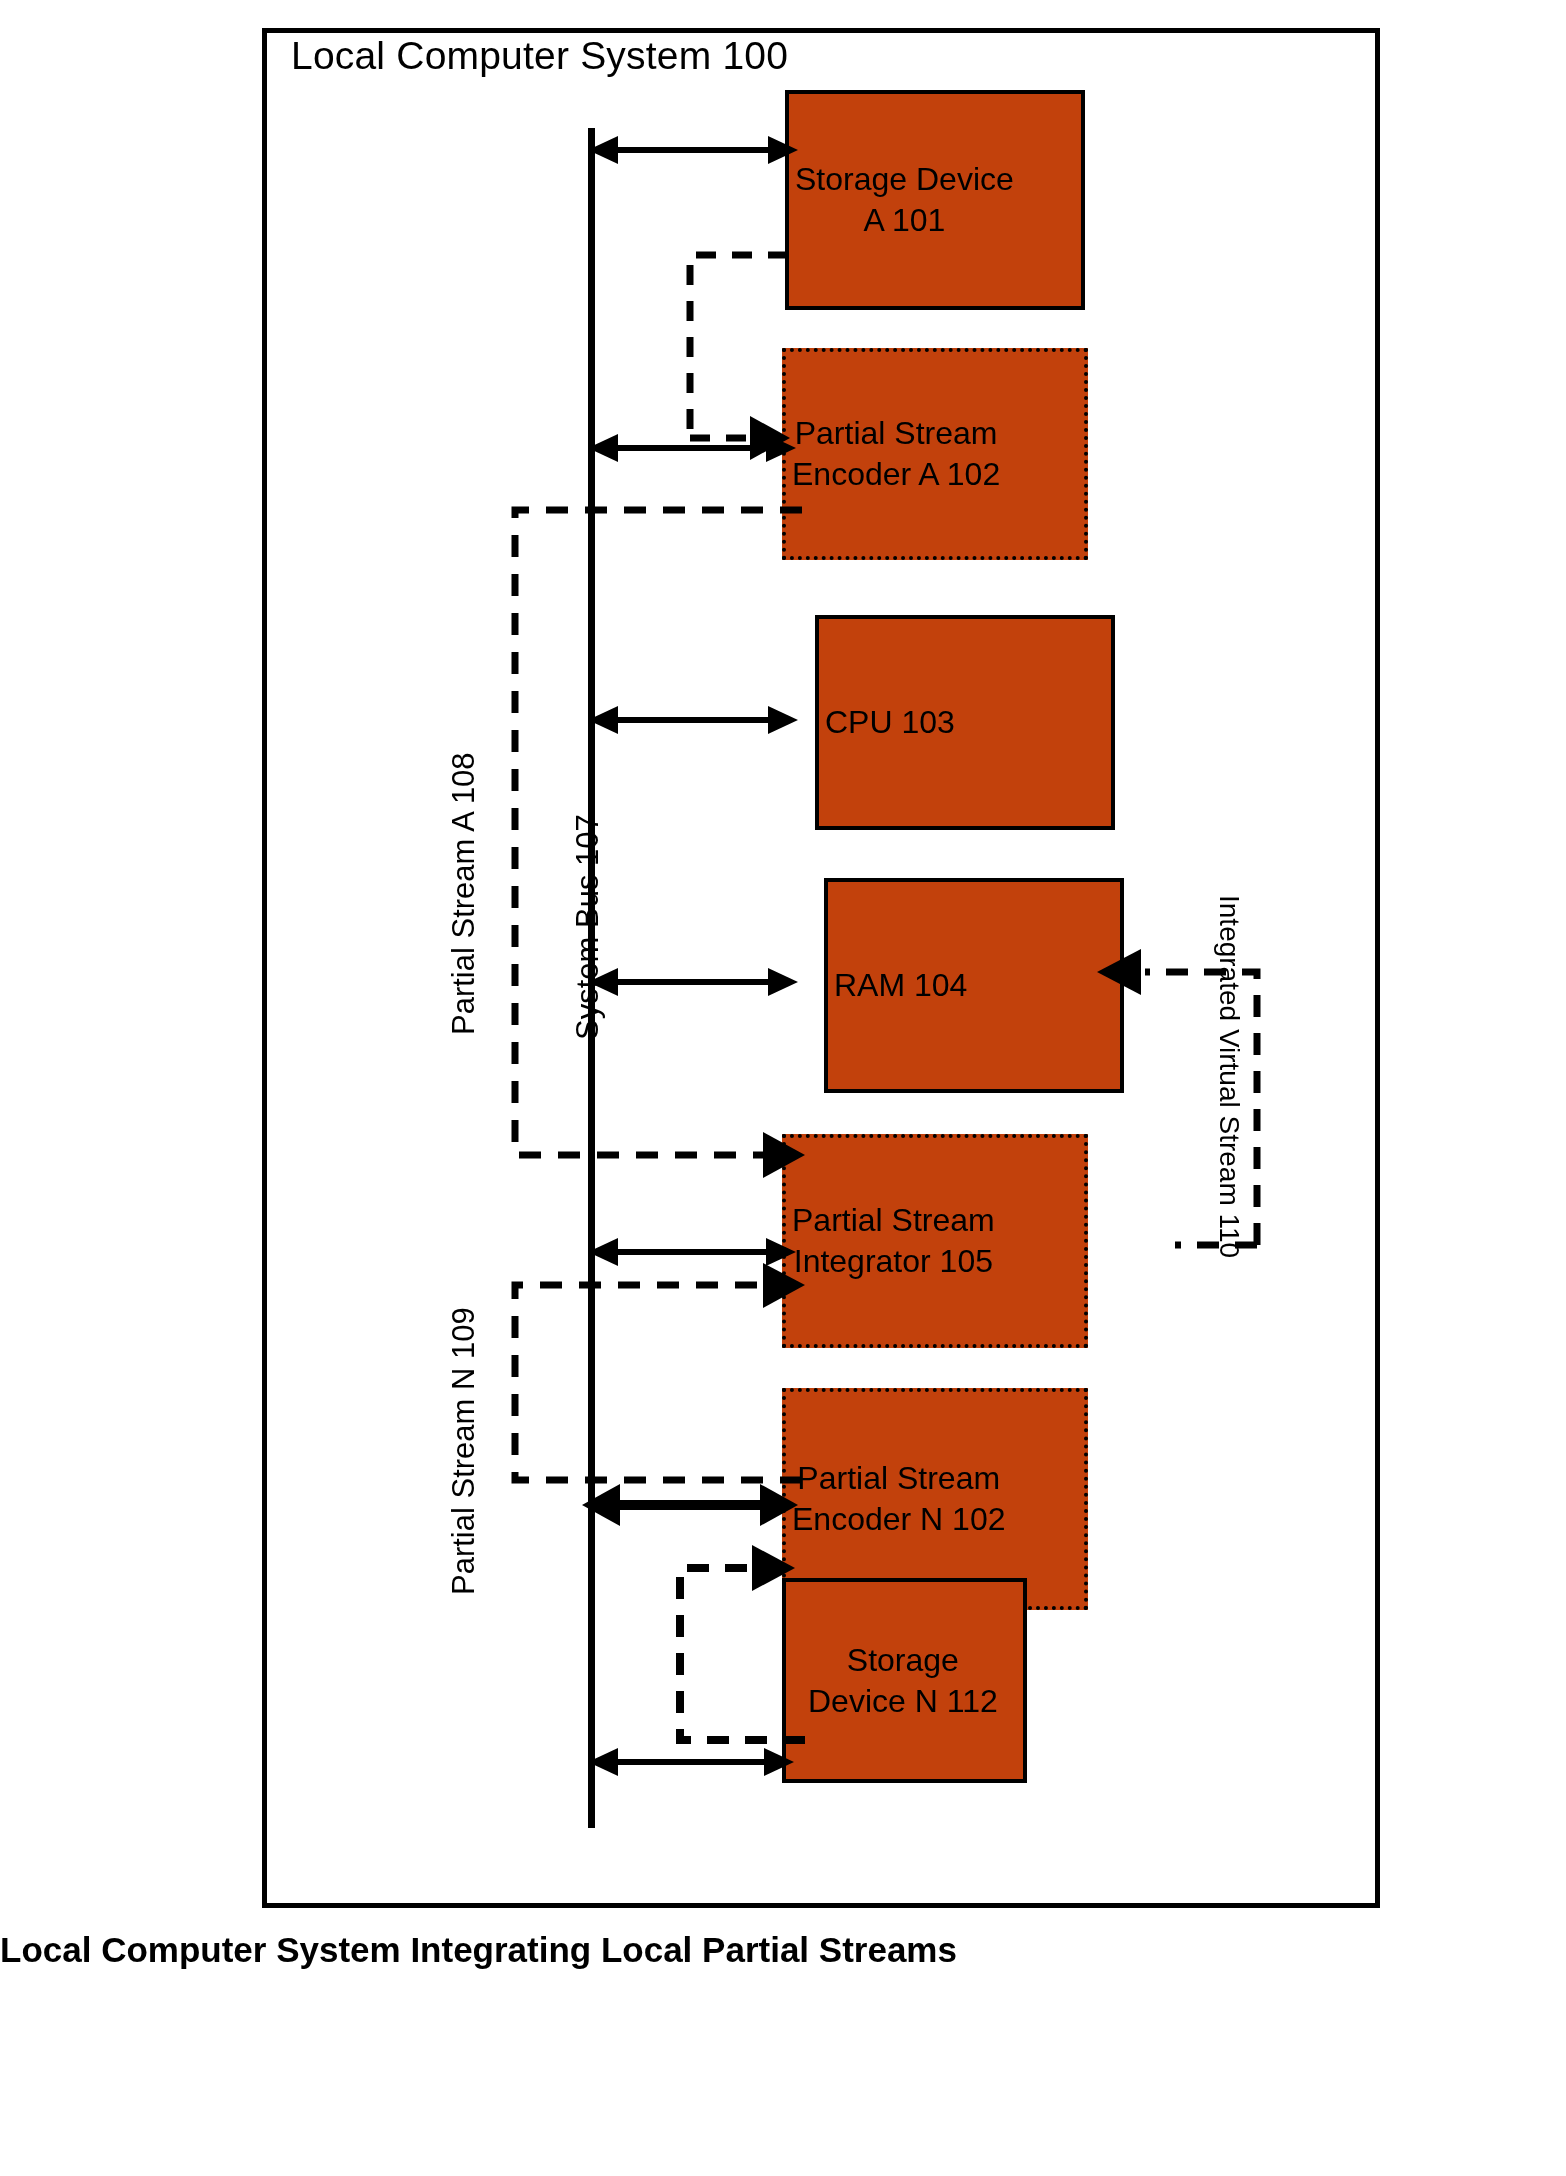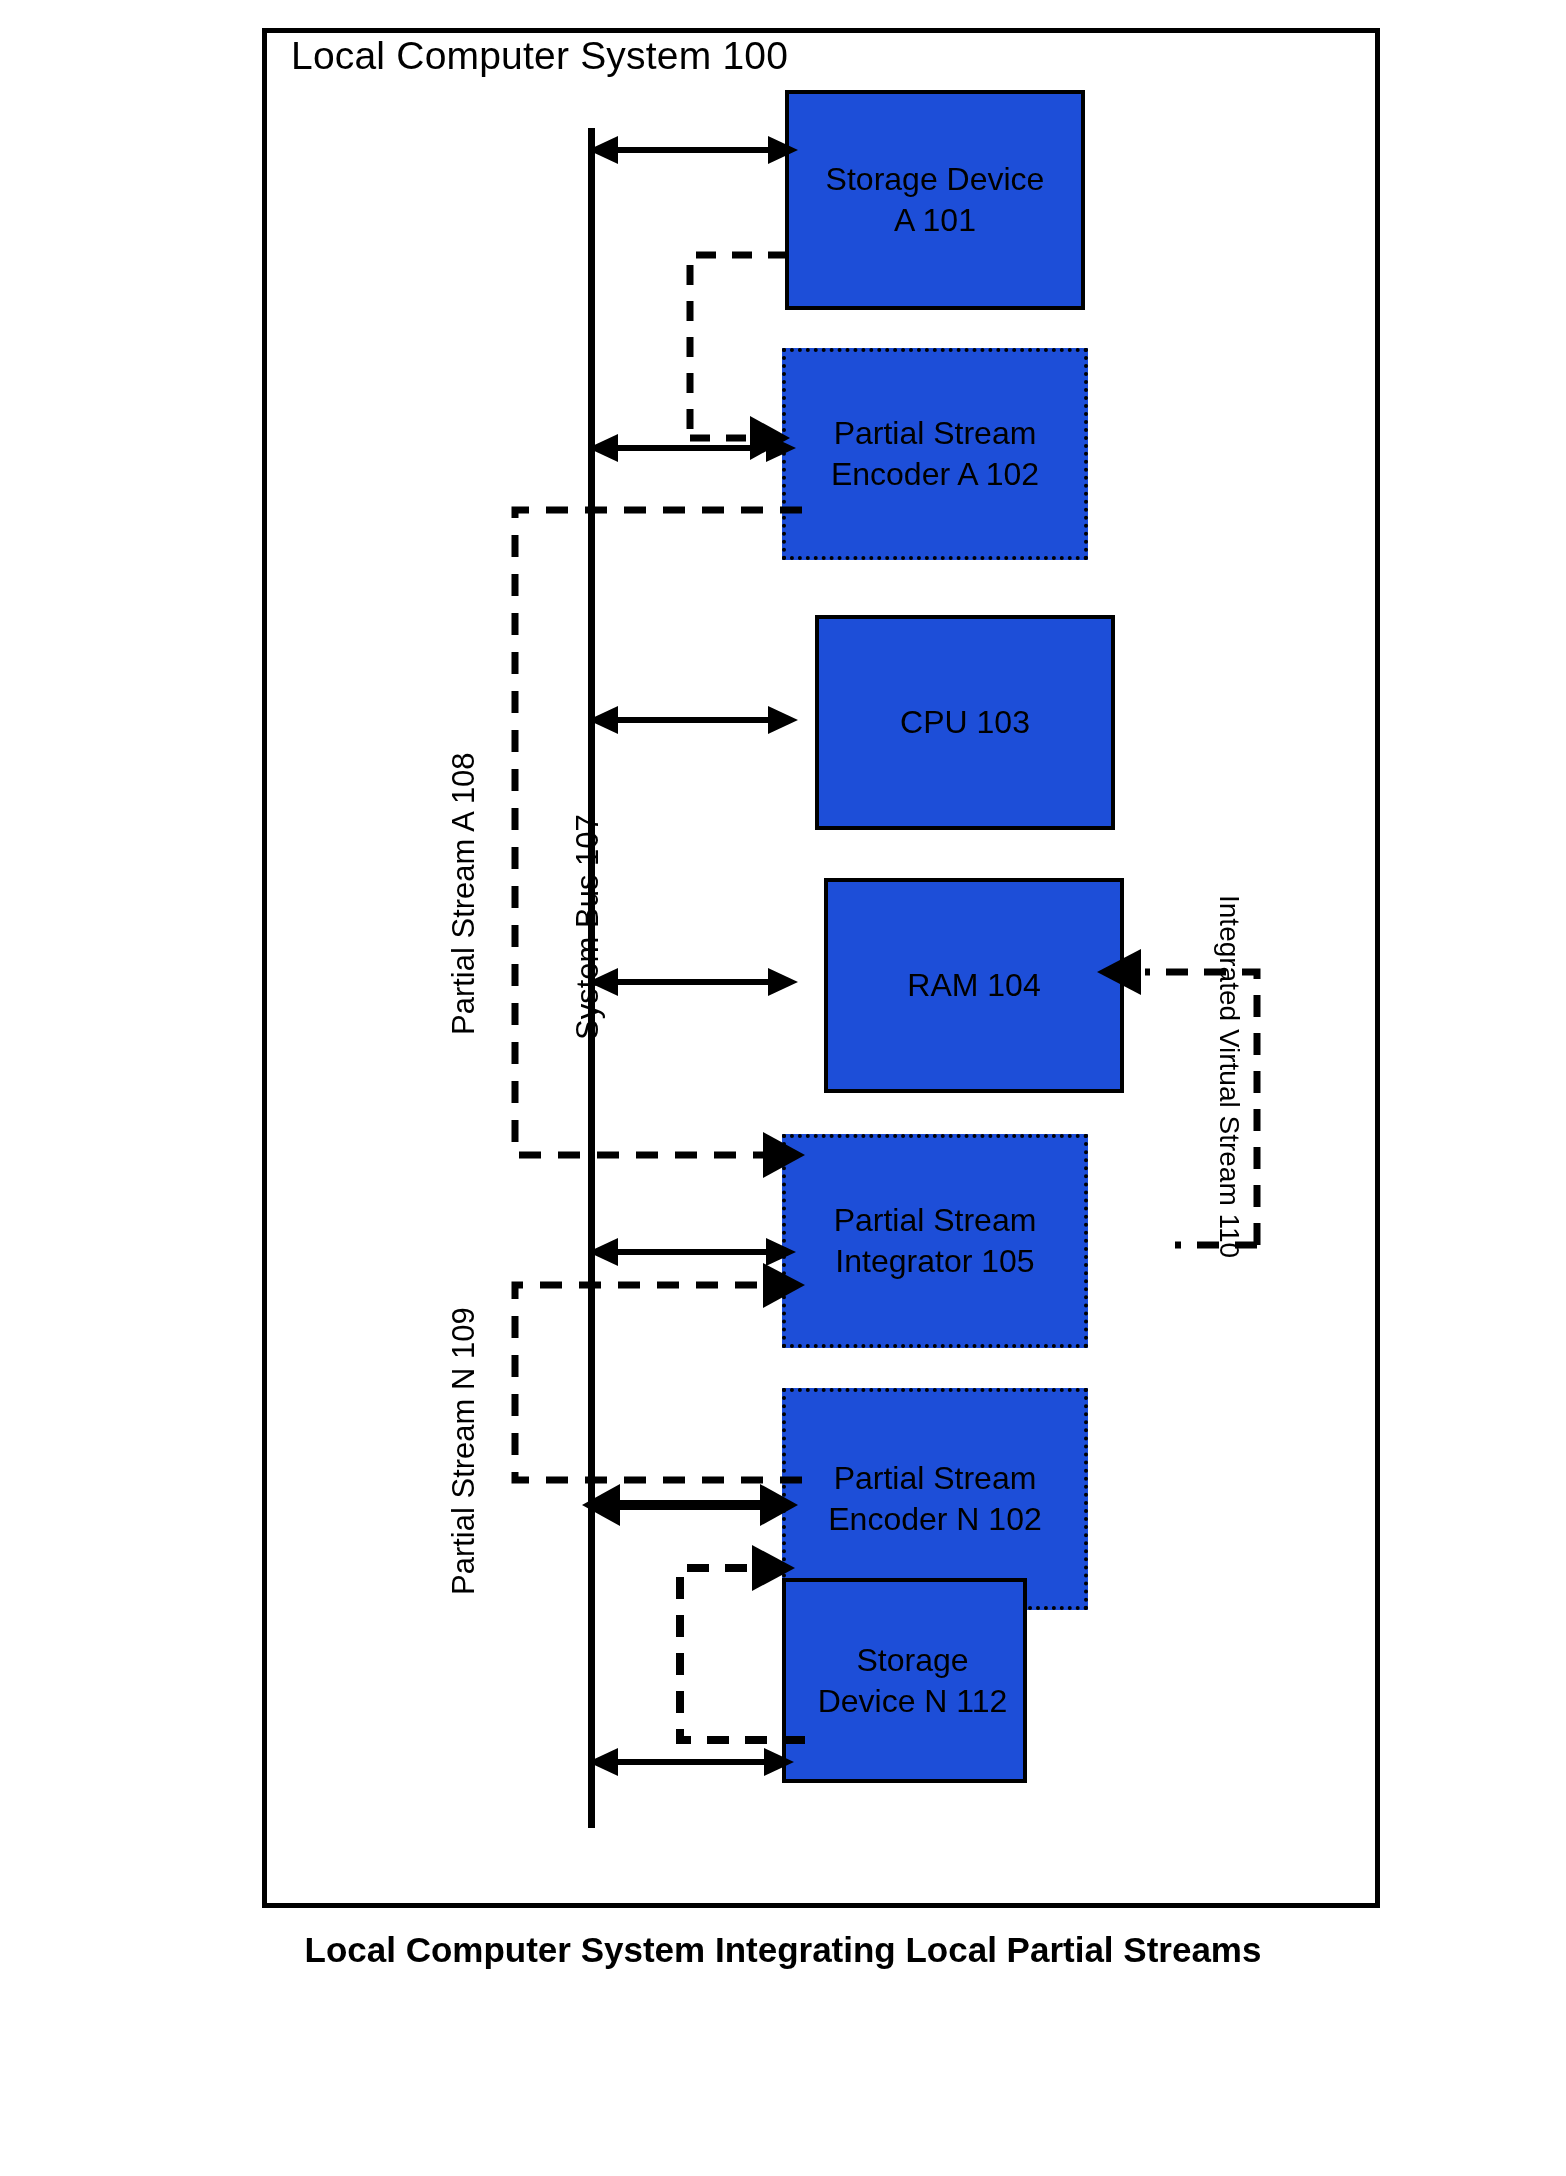--- a/index.html
+++ b/index.html
@@ -39,21 +39,20 @@
     white-space: nowrap;
     line-height: 1;
   }
 
   
   .caption {
     position: absolute;
     left: 0;
     top: 1930px;
     width: 1566px;
-    text-align: center;
     font-size: 35px;
     font-weight: bold;
     white-space: nowrap;
   }
 
   
   .bus-line {
     position: absolute;
     background: #000;
   }
@@ -73,25 +72,24 @@
     transform: rotate(90deg);
     line-height: 1;
   }
 
   
   .box {
     position: absolute;
     box-sizing: border-box;
     display: flex;
     align-items: center;
-    justify-content: center;
     text-align: center;
     font-size: 32px;
     line-height: 1.28;
-    background: #1d4ed8;
+    background: #c2410c;
   }
   .box.solid { border: 4px solid #000; }
   .box.dotted { border: 4px dotted #000; }
   .box .lbl { display: block; padding: 0 6px; }
 
   
   .conn {
     position: absolute;
   }
   .conn svg { display: block; overflow: visible; }

